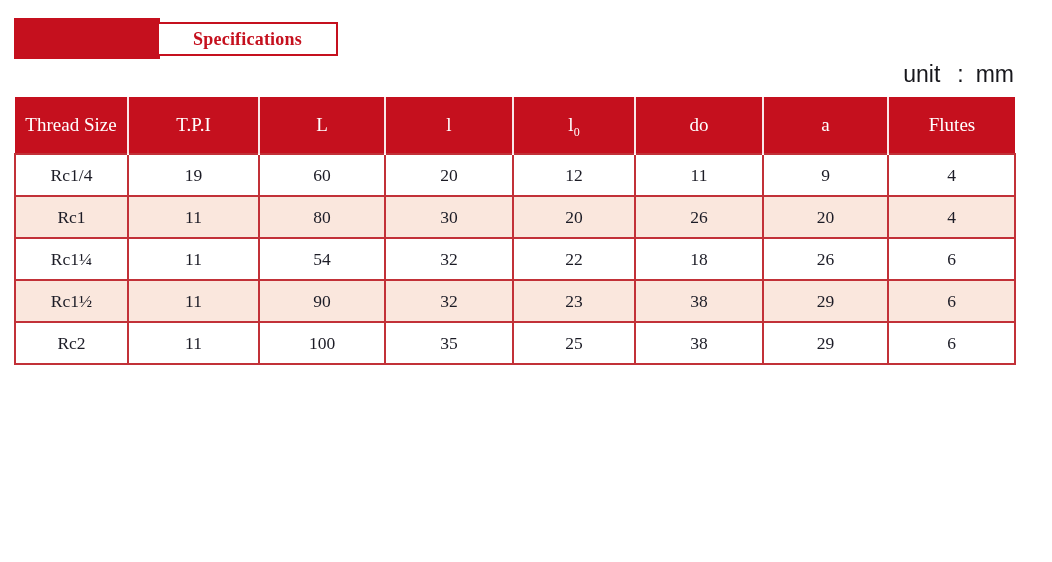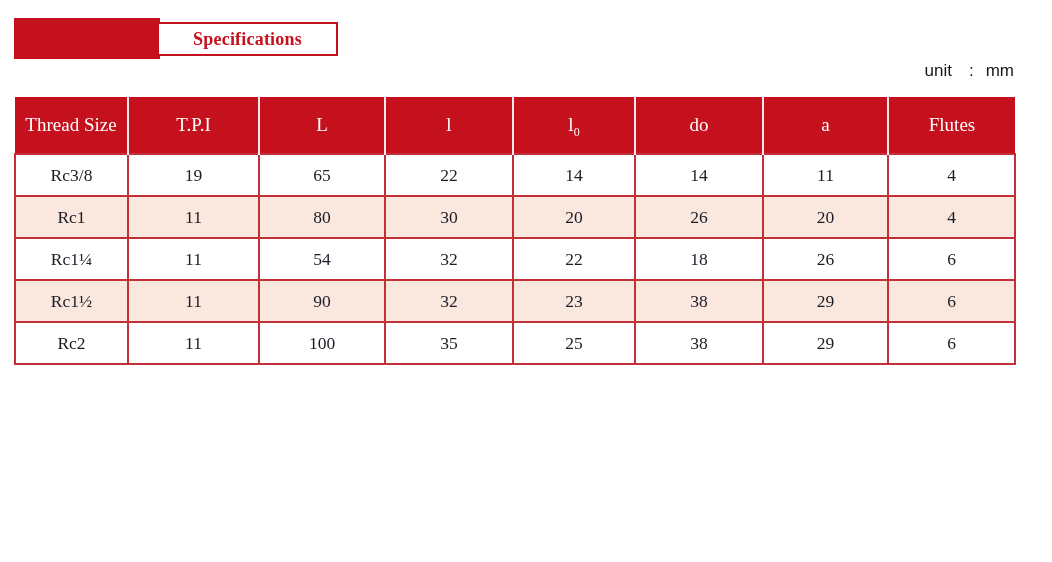--- a/index.html
+++ b/index.html
@@ -38,21 +38,21 @@
     font-weight: bold;
     font-size: 18px;
     white-space: nowrap;
     letter-spacing: 0.2px;
   }
   .unit-note {
     position: absolute; left: 14px; top: 61px;
     width: 1000px;
     text-align: right;
     font-family: "Liberation Sans", "DejaVu Sans", sans-serif;
-    font-size: 17px;
+    font-size: 23px;
     color: #17171C;
   }
   .unit-note .colon { margin: 0 12px 0 17px; }
   table.spec {
     position: absolute; left: 14px; top: 97px;
     width: 1000px;
     border-collapse: collapse;
     table-layout: fixed;
   }
   table.spec th {
@@ -108,27 +108,27 @@
         <th><span>L</span></th>
         <th><span>l</span></th>
         <th><span>l</span><sub>0</sub></th>
         <th><span>do</span></th>
         <th><span>a</span></th>
         <th><span>Flutes</span></th>
       </tr>
   </thead>
   <tbody id="table-body">
       <tr>
-        <td>Rc3/8</td>
+        <td>Rc1/4</td>
         <td>19</td>
-        <td>65</td>
-        <td>22</td>
-        <td>14</td>
-        <td>14</td>
+        <td>60</td>
+        <td>20</td>
+        <td>12</td>
         <td>11</td>
+        <td>9</td>
         <td>4</td>
       </tr>
       <tr>
         <td>Rc1</td>
         <td>11</td>
         <td>80</td>
         <td>30</td>
         <td>20</td>
         <td>26</td>
         <td>20</td>

